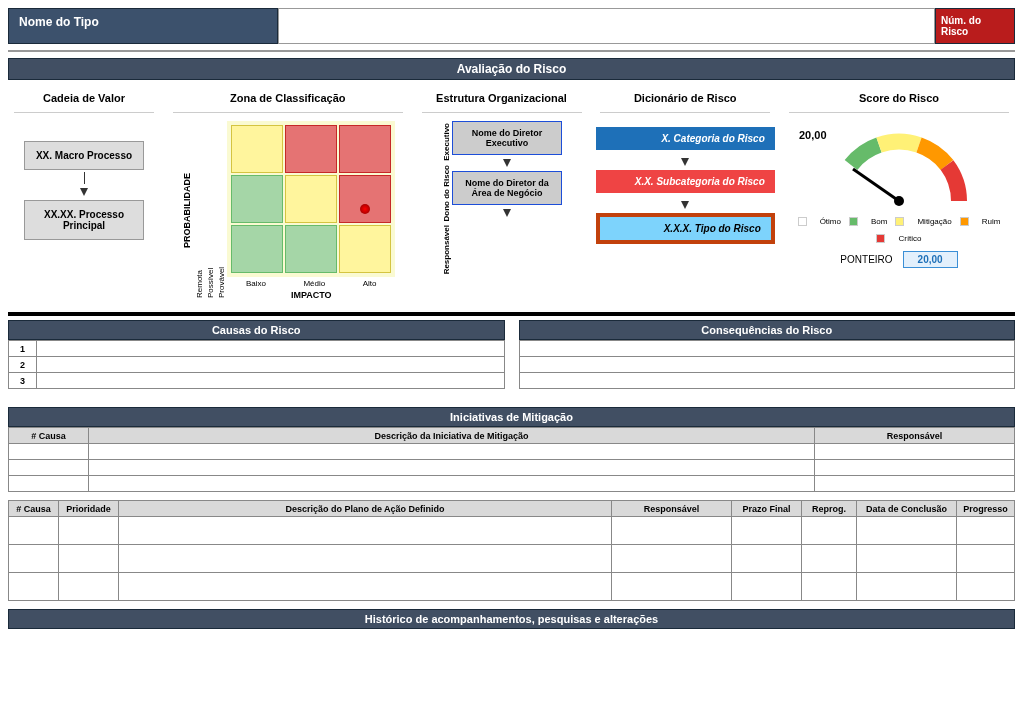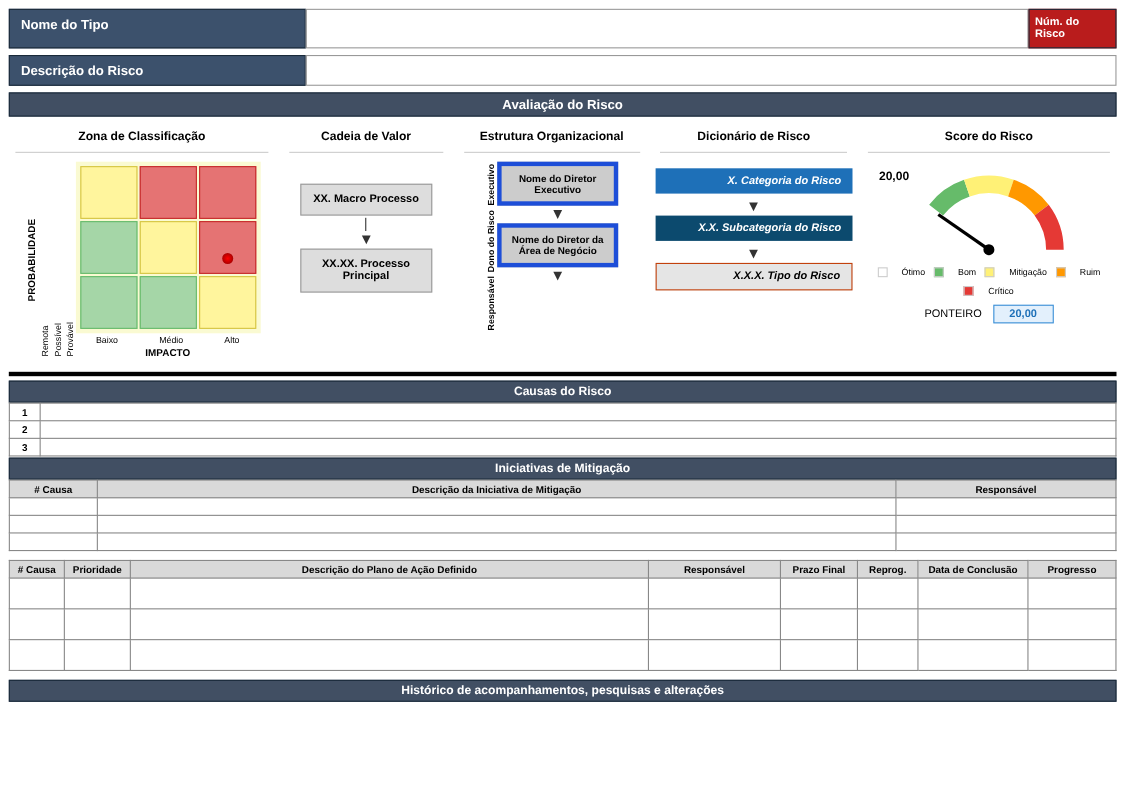--- a/index.html
+++ b/index.html
@@ -24,61 +24,69 @@
 .c-grn { background: #a5d6a7; border-color: #66bb6a; }
 .matrix-dot { width: 10px; height: 10px; background: radial-gradient(#f00, #800); border-radius: 50%; position: relative; top: 28px; left: 20px; }
 .matrix-xticks { display: flex; justify-content: space-around; font-size: 8px; padding-top: 2px; }
 .matrix-xlabel { font-weight: bold; font-size: 9px; text-align: center; padding-top: 2px; }
 .arrow-down { width: 0; height: 0; border-left: 4px solid transparent; border-right: 4px solid transparent; border-top: 8px solid #333; margin: 4px auto; }
 .chain-box { background: #ddd; border: 1px solid #999; padding: 8px 10px; font-size: 10px; font-weight: bold; text-align: center; width: 120px; }
 .vline { width: 1px; height: 12px; background: #333; margin: 2px auto 0; }
 .org-col { display: flex; }
 .org-labels { display: flex; flex-direction: column; justify-content: space-around; font-size: 8px; }
 .org-labels span { writing-mode: vertical-rl; transform: rotate(180deg); padding: 2px 1px; font-weight: bold; }
-.org-box { border: 4px solid #1d4ed8; padding: 6px 8px; font-size: 9px; font-weight: bold; text-align: center; width: 110px; margin-bottom: 2px; }
+.org-box { border: 1px solid #1d4ed8; padding: 6px 8px; font-size: 9px; font-weight: bold; text-align: center; width: 110px; margin-bottom: 2px; }
 .org-box.gray { background: #ccc; }
 .org-box.blue { background: #add8e6; }
 .dict-box { padding: 6px 10px; font-size: 10px; font-weight: bold; text-align: right; width: 179px; color: #fff; margin-bottom: 4px; font-style: italic; }
 .dict-box.d1 { background: #1e70b8; }
-.dict-box.d2 { background: #0c4a6e; }
-.dict-box.d3 { background: #e5e5e5; color: #000; border: 1px solid #c2410c; }
+.dict-box.d2 { background: #ef4444; }
+.dict-box.d3 { background: #7dd3fc; color: #000; border: 4px solid #c2410c; }
 .gauge-wrap { position: relative; width: 180px; height: 90px; }
 .gauge-val { position: absolute; left: -10px; top: 8px; font-size: 11px; font-weight: bold; }
 .legend { display: flex; gap: 8px; font-size: 8px; margin-top: 6px; flex-wrap: wrap; justify-content: center; }
 .legend span { display: flex; align-items: center; gap: 13px; }
 .sw { width: 9px; height: 9px; border: 1px solid #ccc; display: inline-block; }
 .ponteiro-row { display: flex; gap: 10px; align-items: center; margin-top: 8px; font-size: 10px; }
 .ponteiro-val { border: 1px solid #3b8fd6; background: #e3f0fc; padding: 2px 14px; color: #1e70b8; font-weight: bold; }
 hr.thick { border: none; border-top: 4px solid #000; margin: 4px 0; }
-.two-col { display: flex; gap: 14px; margin-bottom: 1px; }
+.two-col { display: flex; gap: 14px; margin-bottom: 18px; }
 .half { flex: 1; }
 .tbl-hdr { background: #414f63; color: #fff; font-weight: bold; text-align: center; padding: 3px; font-size: 11px; border: 1px solid #1a2a3a; }
 .tbl { border-collapse: collapse; width: 100%; }
 .tbl td, .tbl th { border: 1px solid #888; padding: 2px 6px; font-size: 9px; height: 16px; }
 .tbl th { background: #d9d9d9; font-weight: bold; text-align: center; }
 .tbl td.num { width: 28px; text-align: center; font-weight: bold; }
 .section-wrap { margin-bottom: 8px; }
 .big-tbl th { background: #d9d9d9; }
 .big-tbl td { height: 28px; }
 </style>
 </head>
 <body>
 
 <div class="hdr-row">
   <div class="hdr-label">Nome do Tipo</div>
   <div class="hdr-field"></div>
   <div class="num-label">Núm. do Risco</div>
 </div>
 <div class="hdr-row">
-  <div class="hdr-label">Descrição do Risco</div>
   <div class="hdr-field"></div>
 </div>
 
 <div class="section-bar">Avaliação do Risco</div>
 <div class="eval-row">
+
+  <div class="eval-col" style="width:140px">
+    <div class="eval-title">Cadeia de Valor</div>
+    <div style="height:20px"></div>
+    <div class="chain-box">XX. Macro Processo</div>
+    <div class="vline"></div>
+    <div class="arrow-down"></div>
+    <div class="chain-box">XX.XX. Processo Principal</div>
+  </div>
 
   <div class="eval-col" style="width:230px">
     <div class="eval-title">Zona de Classificação</div>
     <div class="matrix-wrap">
       <div class="matrix-ylabel">PROBABILIDADE</div>
       <div class="matrix-yticks">
         <span>Remota</span>
         <span>Possível</span>
         <span>Provável</span>
       </div>
@@ -99,29 +107,20 @@
         <div class="matrix-xticks">
           <span>Baixo</span>
           <span>Médio</span>
           <span>Alto</span>
         </div>
         <div class="matrix-xlabel">IMPACTO</div>
       </div>
     </div>
   </div>
 
-  <div class="eval-col" style="width:140px">
-    <div class="eval-title">Cadeia de Valor</div>
-    <div style="height:20px"></div>
-    <div class="chain-box">XX. Macro Processo</div>
-    <div class="vline"></div>
-    <div class="arrow-down"></div>
-    <div class="chain-box">XX.XX. Processo Principal</div>
-  </div>
-
   <div class="eval-col" style="width:160px">
     <div class="eval-title">Estrutura Organizacional</div>
     <div class="org-col">
       <div class="org-labels">
         <span>Executivo</span>
         <span>Dono do Risco</span>
         <span>Responsável</span>
       </div>
       <div>
         <div class="org-box gray">Nome do Diretor Executivo</div>
@@ -200,20 +199,36 @@
             <td class="num">2</td>
             <td></td>
           </tr>
       <tr>
             <td class="num">3</td>
             <td></td>
           </tr>
     </tbody>
       </table>
   </div>
+  <div class="half">
+    <div class="tbl-hdr">Consequências do Risco</div>
+    <table class="tbl">
+      <tbody>
+          <tr>
+            <td></td>
+          </tr>
+      <tr>
+            <td></td>
+          </tr>
+      <tr>
+            <td></td>
+          </tr>
+    </tbody>
+      </table>
+  </div>
 </div>
 
 <div class="section-wrap">
   <div class="tbl-hdr">Iniciativas de Mitigação</div>
   <table class="tbl">
     <tbody>
         <tr>
       <th style="width:80px"># Causa</th>
       <th>Descrição da Iniciativa de Mitigação</th>
       <th style="width:200px">Responsável</th>
@@ -241,21 +256,21 @@
   <table class="tbl big-tbl">
     <tbody>
         <tr>
       <th style="width:50px"># Causa</th>
       <th style="width:60px">Prioridade</th>
       <th>Descrição do Plano de Ação Definido</th>
       <th style="width:120px">Responsável</th>
       <th style="width:70px">Prazo Final</th>
       <th style="width:55px">Reprog.</th>
       <th style="width:100px">Data de Conclusão</th>
-      <th style="width:80px">Progresso</th>
+      <th style="width:58px">Progresso</th>
     </tr>
     <tr>
           <td></td>
           <td></td>
           <td></td>
           <td></td>
           <td></td>
           <td></td>
           <td></td>
           <td></td>

